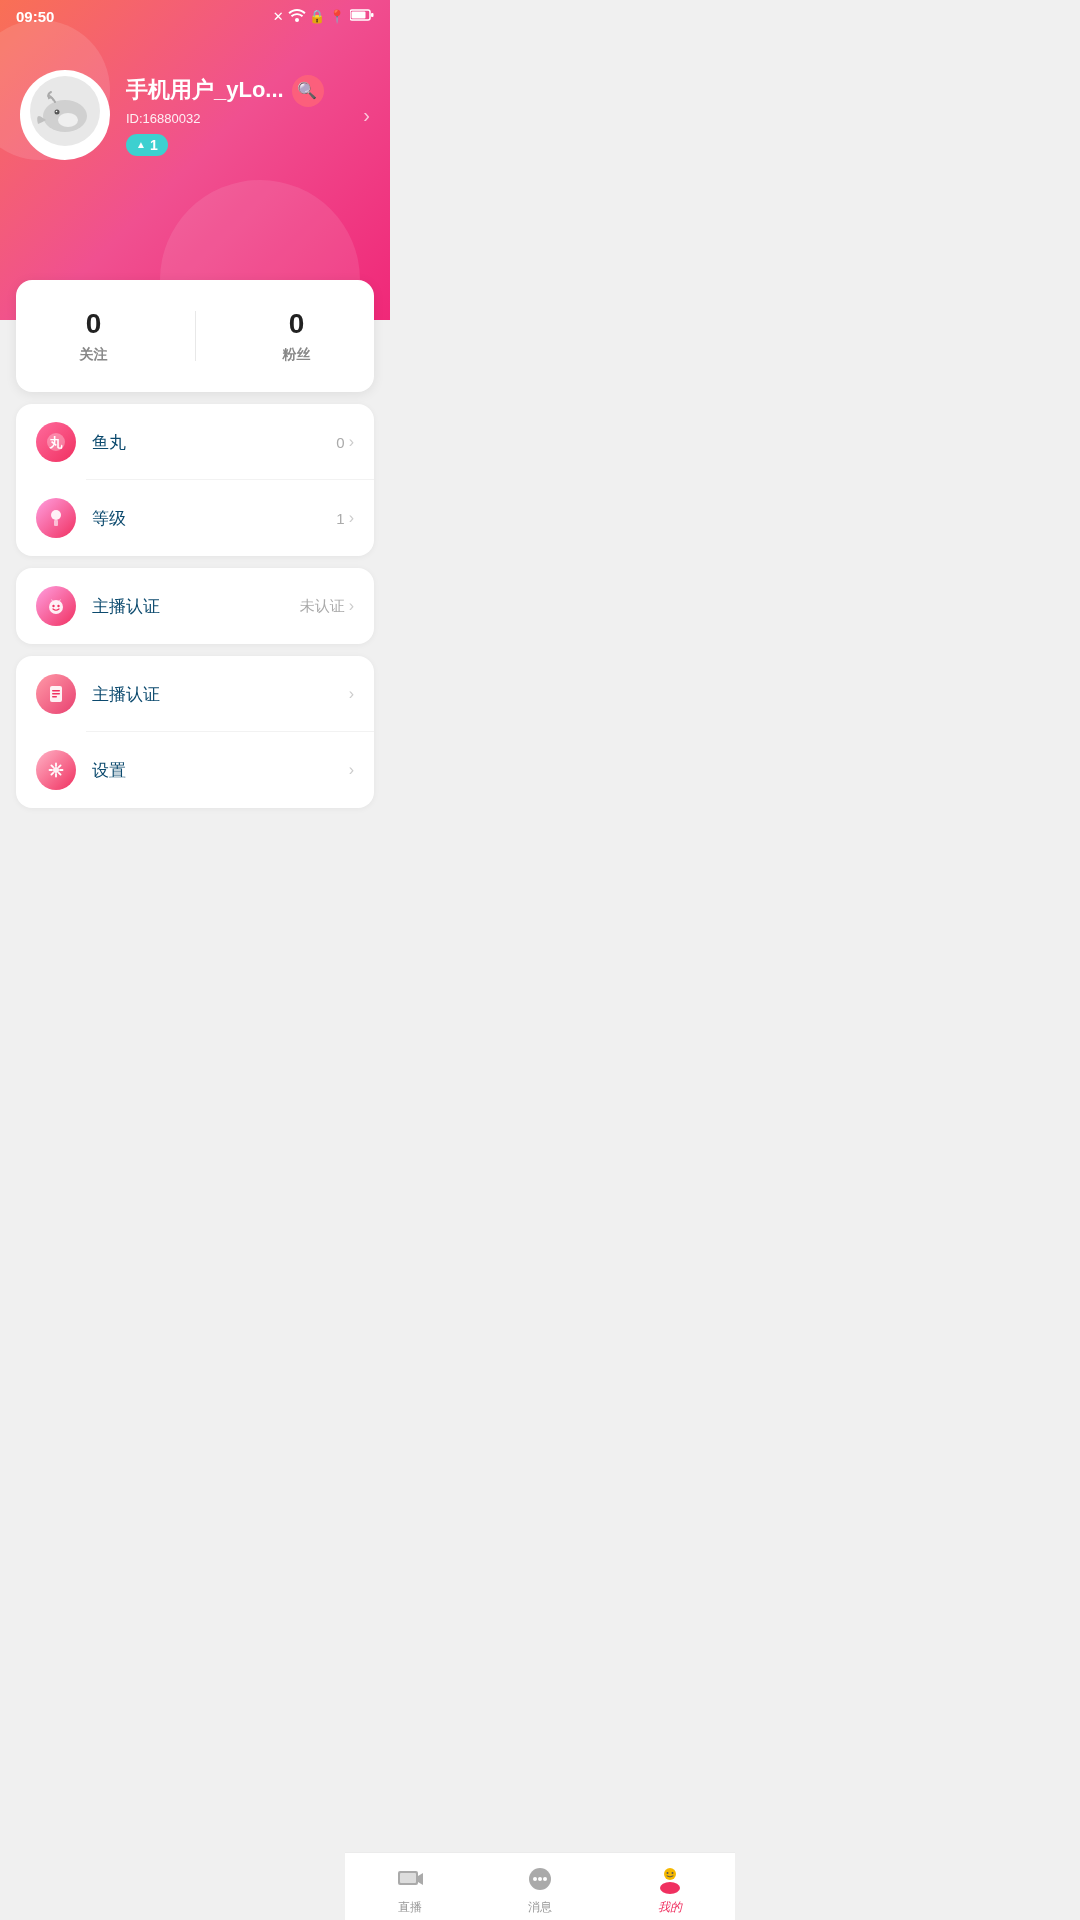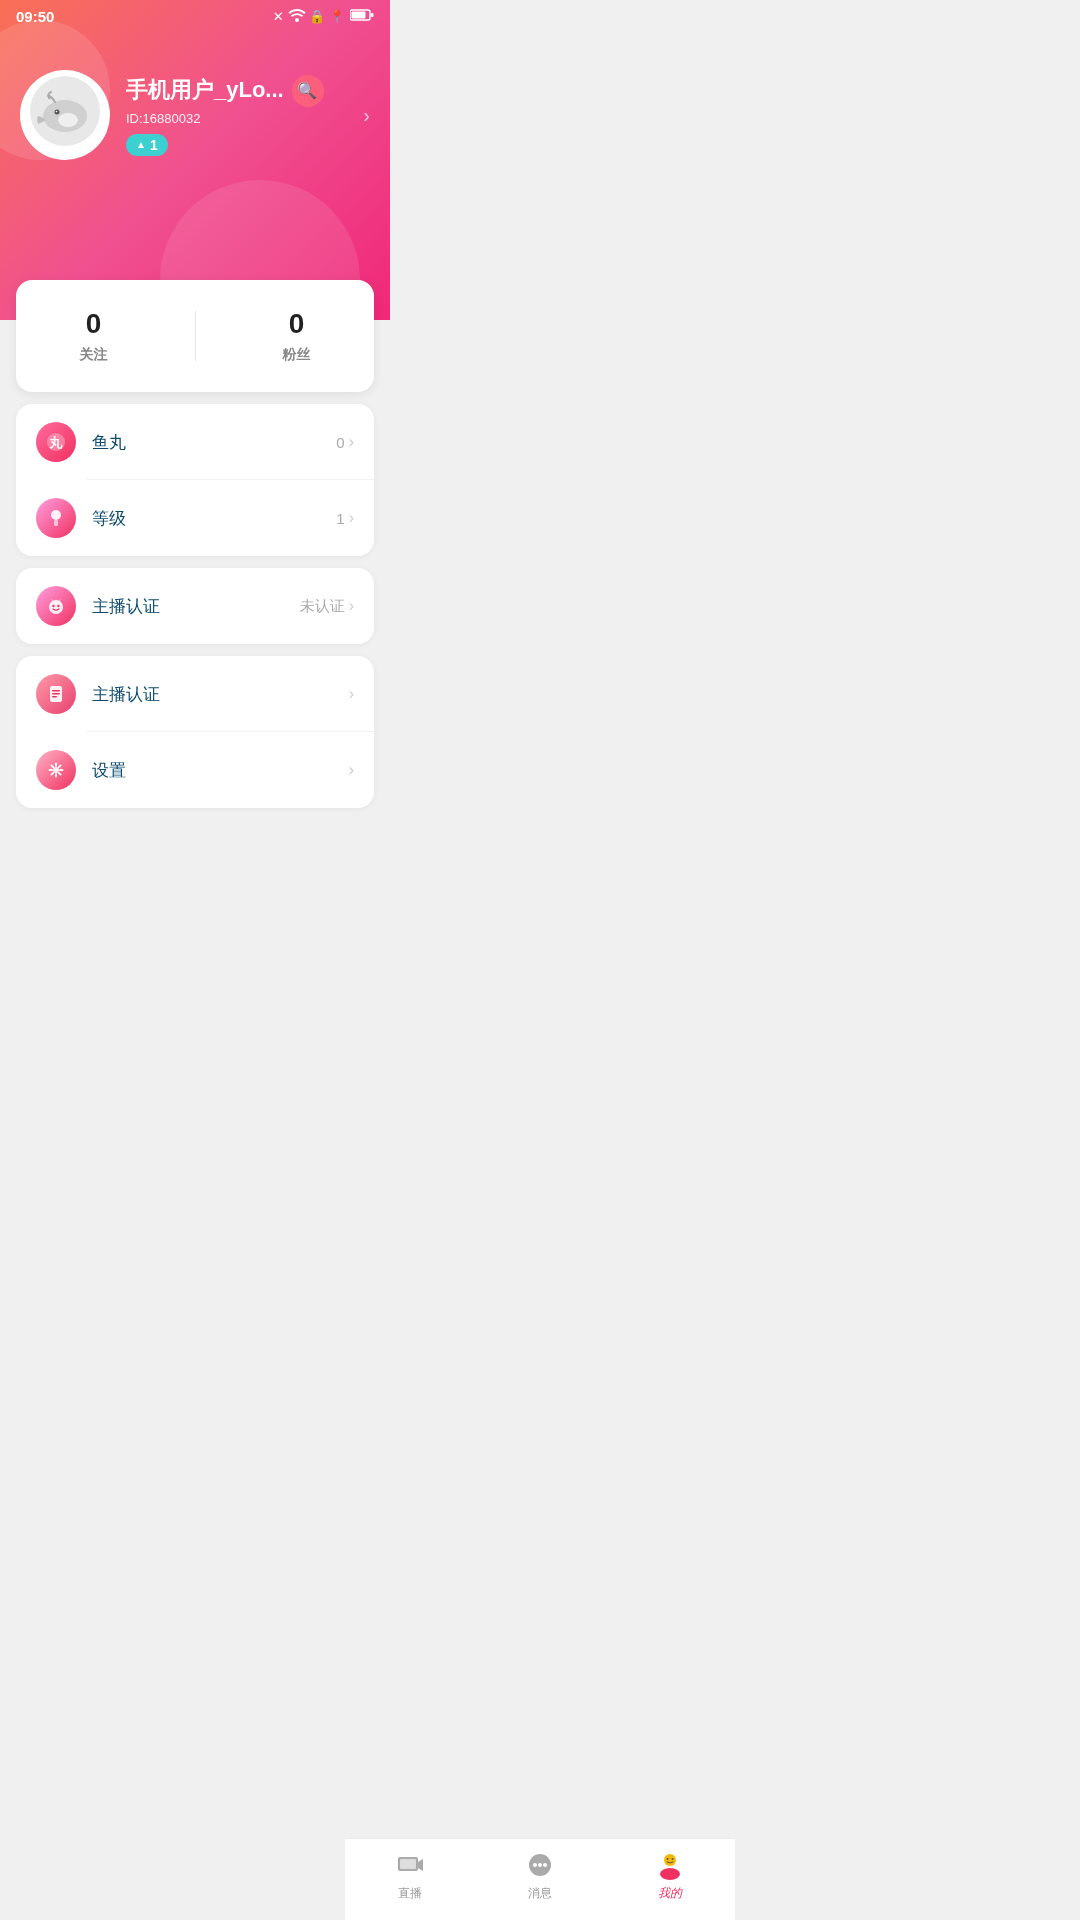--- a/index.html
+++ b/index.html
@@ -267,21 +267,21 @@
       position: fixed;
       bottom: 0;
       left: 50%;
       transform: translateX(-50%);
       width: 390px;
       background: white;
       border-top: 1px solid #ebebeb;
       display: flex;
       justify-content: space-around;
       align-items: center;
-      padding: 10px 0 18px;
+      padding: 10px 0 4px;
     }
 
     .nav-item {
       display: flex;
       flex-direction: column;
       align-items: center;
       gap: 4px;
       cursor: pointer;
       flex: 1;
     }

